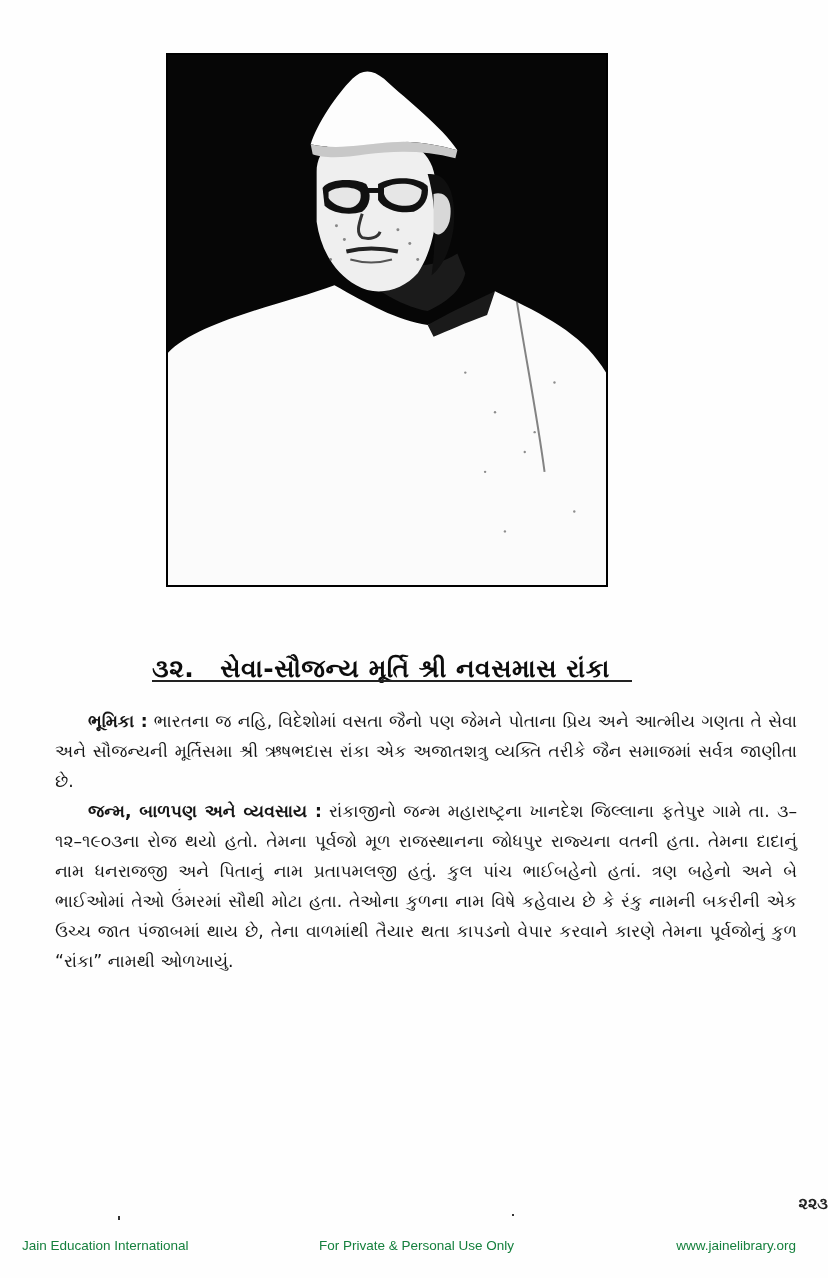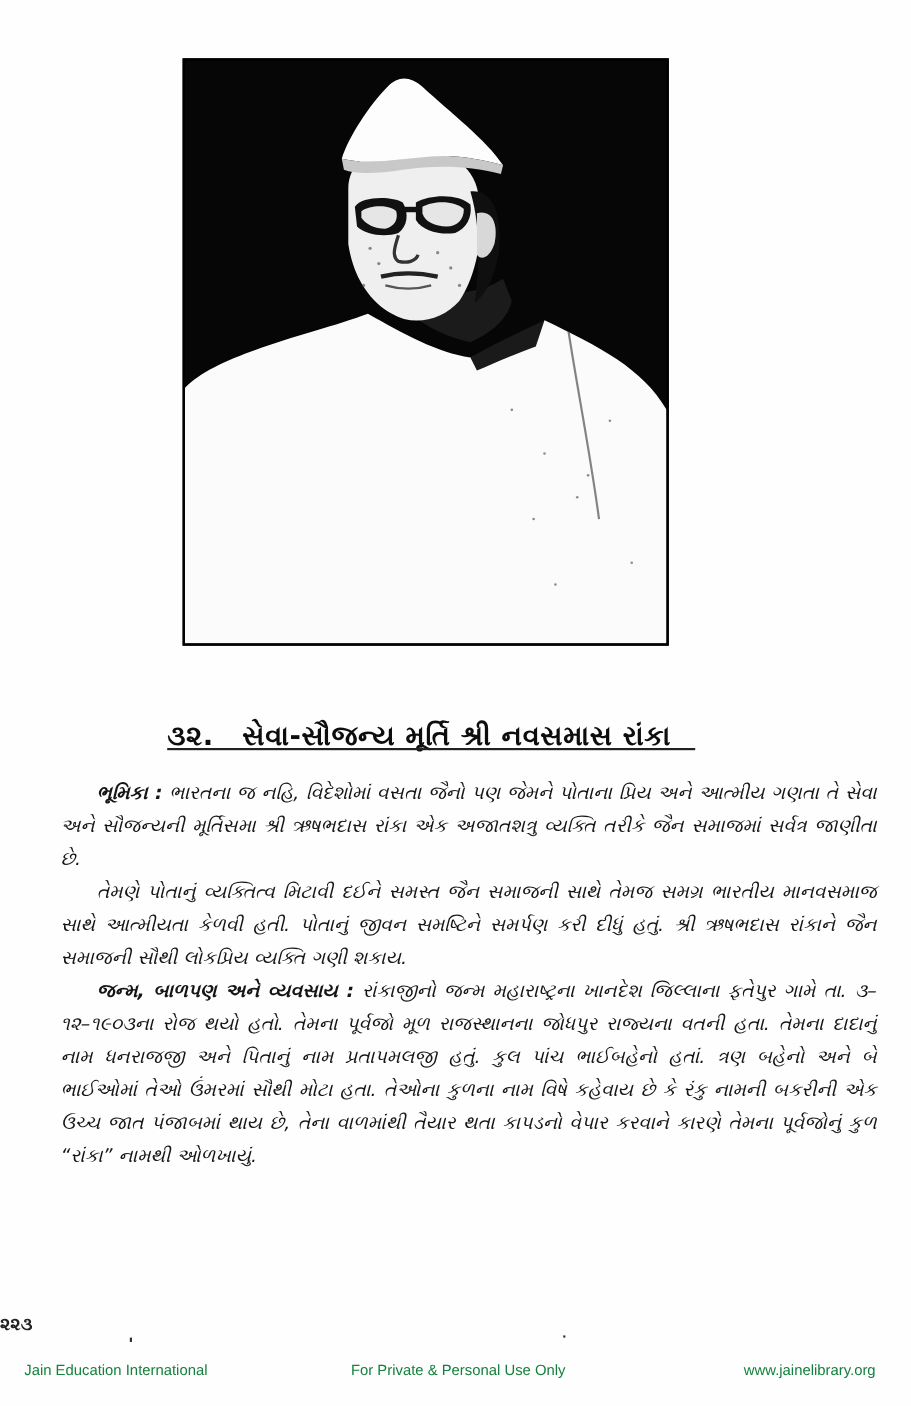--- a/index.html
+++ b/index.html
@@ -62,31 +62,31 @@
     .body-text {
       position: absolute;
       left: 55px;
       top: 706px;
       width: 742px;
       font-size: 17.2px;
       line-height: 30px;
       text-align: justify;
       color: #151515;
     }
-    .para { margin: 0; font-style: italic; }
+    .para { margin: 0; }
     .para.indent { text-indent: 33px; }
     .lead { font-weight: bold; }
 
     
     .page-number {
       position: absolute;
       left: 0;
       width: 828px;
       top: 1194px;
-      text-align: left;
+      text-align: right;
       font-size: 16px;
       font-weight: bold;
       color: #222;
     }
     .speck {
       position: absolute;
       width: 2px; height: 4px;
       background: #333;
     }
 
@@ -163,23 +163,20 @@
     <span>૩૨.</span>
     <span>સેવા-સૌજન્ય મૂર્તિ શ્રી નવસમાસ રાંકા</span>
   </div>
   <div class="heading-rule"></div>
 
   <div class="body-text">
     <p class="para indent">
       <span class="lead">ભૂમિકા :</span><span> ભારતના જ નહિ, વિદેશોમાં વસતા જૈનો પણ જેમને પોતાના પ્રિય અને આત્મીય ગણતા તે સેવા અને સૌજન્યની મૂર્તિસમા શ્રી ઋષભદાસ રાંકા એક અજાતશત્રુ વ્યક્તિ તરીકે જૈન સમાજમાં સર્વત્ર જાણીતા છે.</span>
     </p>
     <p class="para indent">
-      <span>તેમણે પોતાનું વ્યક્તિત્વ મિટાવી દઈને સમસ્ત જૈન સમાજની સાથે તેમજ સમગ્ર ભારતીય માનવસમાજ સાથે આત્મીયતા કેળવી હતી. પોતાનું જીવન સમષ્ટિને સમર્પણ કરી દીધું હતું. શ્રી ઋષભદાસ રાંકાને જૈન સમાજની સૌથી લોકપ્રિય વ્યક્તિ ગણી શકાય.</span>
-    </p>
-    <p class="para indent">
       <span class="lead">જન્મ, બાળપણ અને વ્યવસાય :</span><span> રાંકાજીનો જન્મ મહારાષ્ટ્રના ખાનદેશ જિલ્લાના ફતેપુર ગામે તા. ૩–૧૨–૧૯૦૩ના રોજ થયો હતો. તેમના પૂર્વજો મૂળ રાજસ્થાનના જોધપુર રાજ્યના વતની હતા. તેમના દાદાનું નામ ધનરાજજી અને પિતાનું નામ પ્રતાપમલજી હતું. કુલ પાંચ ભાઈબહેનો હતાં. ત્રણ બહેનો અને બે ભાઈઓમાં તેઓ ઉંમરમાં સૌથી મોટા હતા. તેઓના કુળના નામ વિષે કહેવાય છે કે રંકુ નામની બકરીની એક ઉચ્ચ જાત પંજાબમાં થાય છે, તેના વાળમાંથી તૈયાર થતા કાપડનો વેપાર કરવાને કારણે તેમના પૂર્વજોનું કુળ “રાંકા” નામથી ઓળખાયું.</span>
     </p>
   </div>
 
   <div class="page-number">૨૨૩</div>
   <div class="speck" style="left:118px; top:1216px;"></div>
   <div class="speck" style="left:512px; top:1214px; height:2px;"></div>
 
   <div class="footer">
     <span class="f-left">Jain Education International</span>

